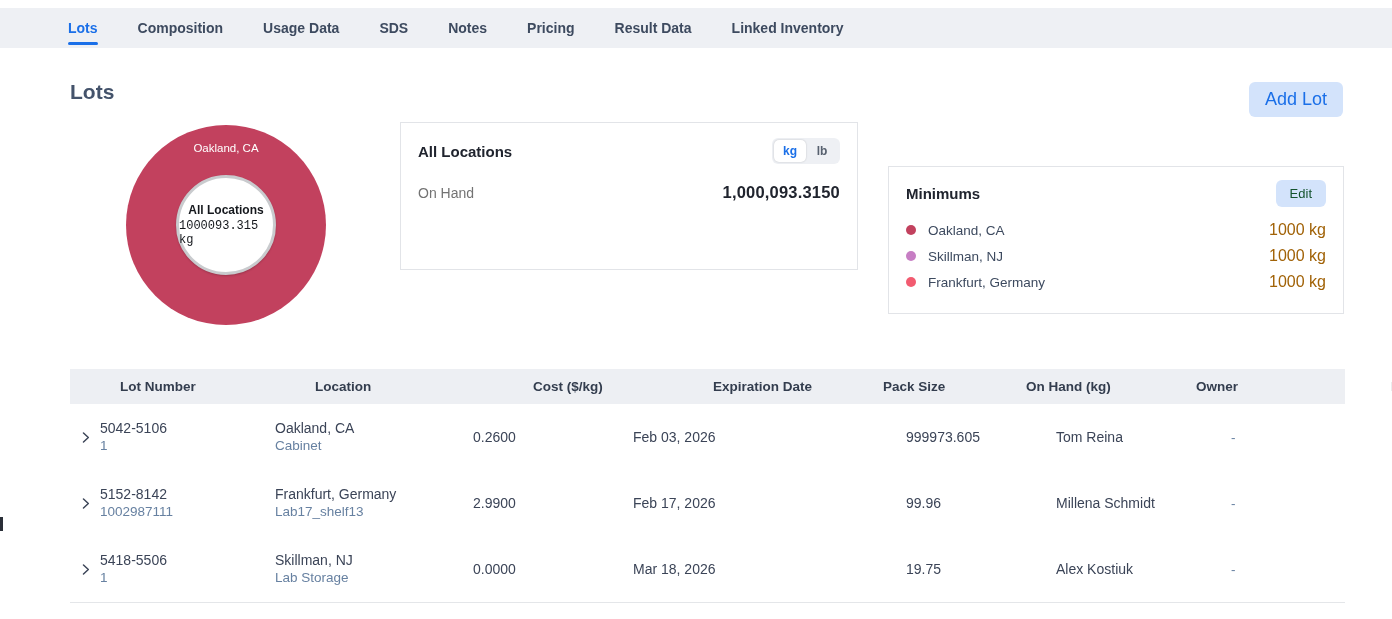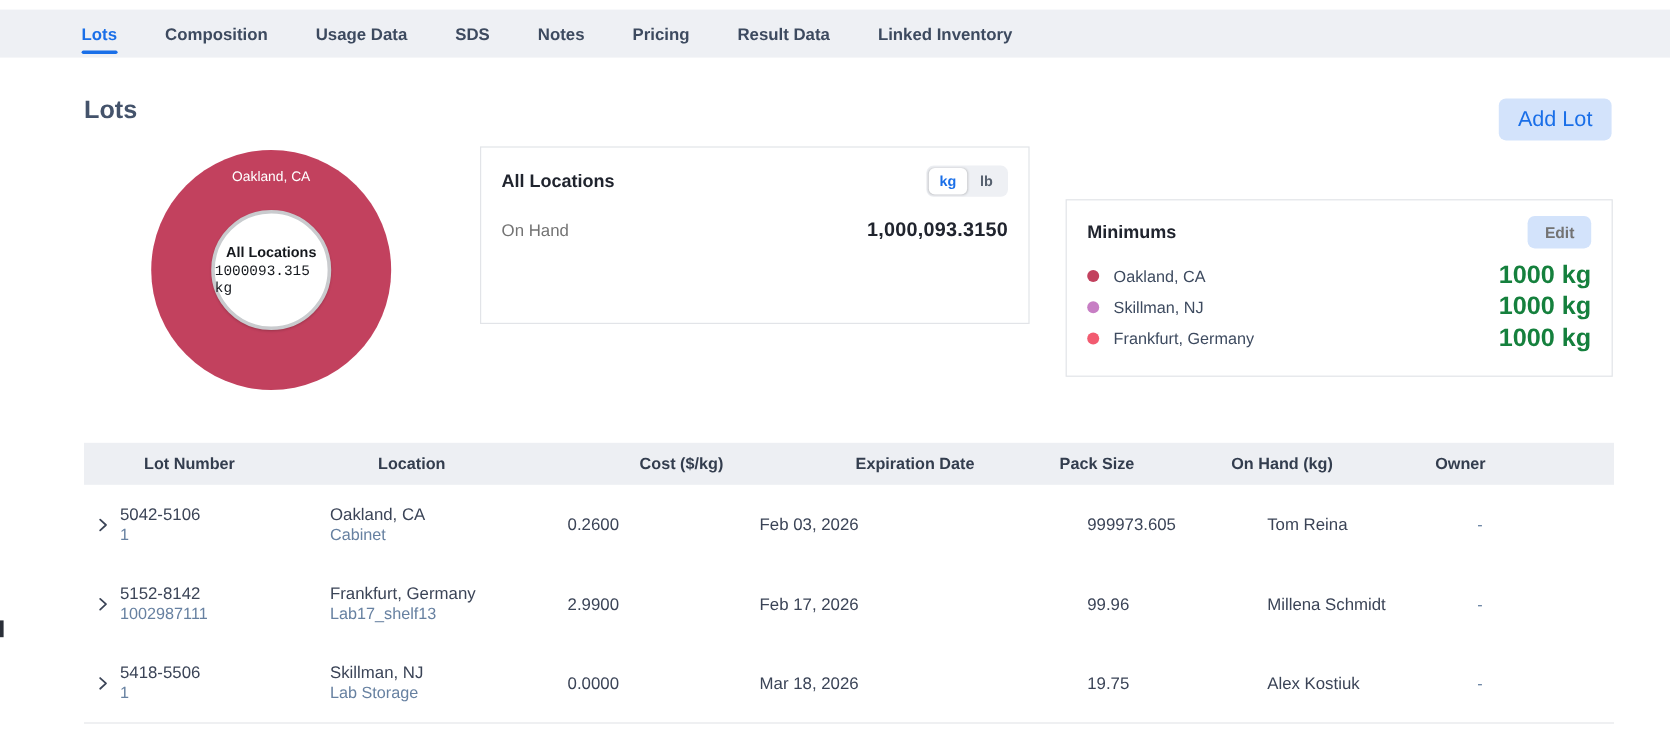--- a/index.html
+++ b/index.html
@@ -69,28 +69,28 @@
     width:32px; height:22px; display:flex; align-items:center; justify-content:center;
     font-size:12px; font-weight:700; color:#57616f; border-radius:5px; cursor:pointer;
   }
   .unit-seg.active { background:#ffffff; color:#1a6fe8; box-shadow:0 0 2px rgba(0,0,0,.2); }
 
   .stat-row { display:flex; justify-content:space-between; align-items:baseline; margin-top:19px; }
   .stat-label { font-size:14px; color:#737373; }
   .stat-value { font-size:16.5px; font-weight:700; color:#20242e; letter-spacing:.2px; }
 
   .edit-btn {
-    background:#d3e3fb; color:#737373; border:none; border-radius:6px;
-    font-family:inherit; font-size:13px; font-weight:700; padding:6px 14px; cursor:pointer;
+    background:#d3e3fb; color:#14532d; border:none; border-radius:6px;
+    font-family:inherit; font-size:13px; font-weight:400; padding:6px 14px; cursor:pointer;
   }
   .min-rows { margin-top:10px; }
   .min-row { display:flex; align-items:center; height:26px; }
   .dot { width:10px; height:10px; border-radius:50%; margin-right:12px; flex:none; }
   .min-label { font-size:13.5px; color:#3d4a5f; flex:1; }
-  .min-value { font-size:21px; font-weight:700; color:#15803d; }
+  .min-value { font-size:16px; font-weight:400; color:#a16207; }
 
   
   .lots-table { position:absolute; left:70px; top:369px; width:1275px; border-bottom:1px solid #e4e6e9; }
   .t-grid {
     display:grid;
     grid-template-columns:30px 175px 198px 160px 150px 123px 150px 175px 114px;
     align-items:center;
   }
   .t-head { background:#edeff3; height:35px;gap:20px; }
   .th { font-size:13.5px; font-weight:700; color:#333d4e; white-space:nowrap; }

